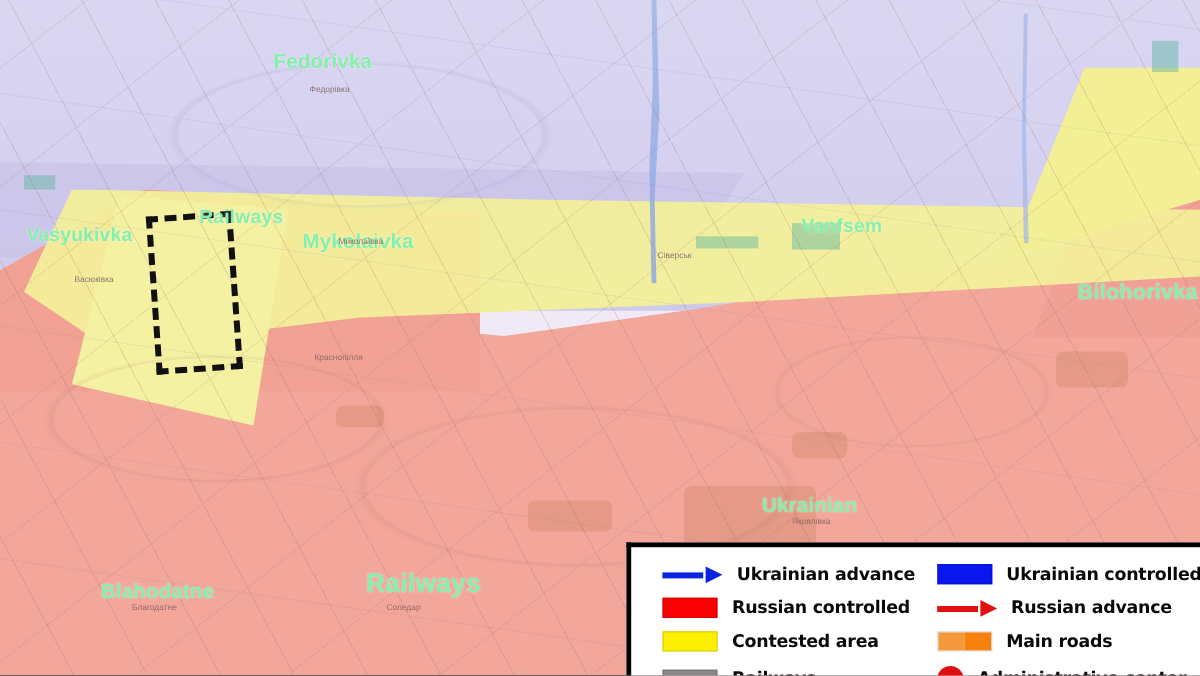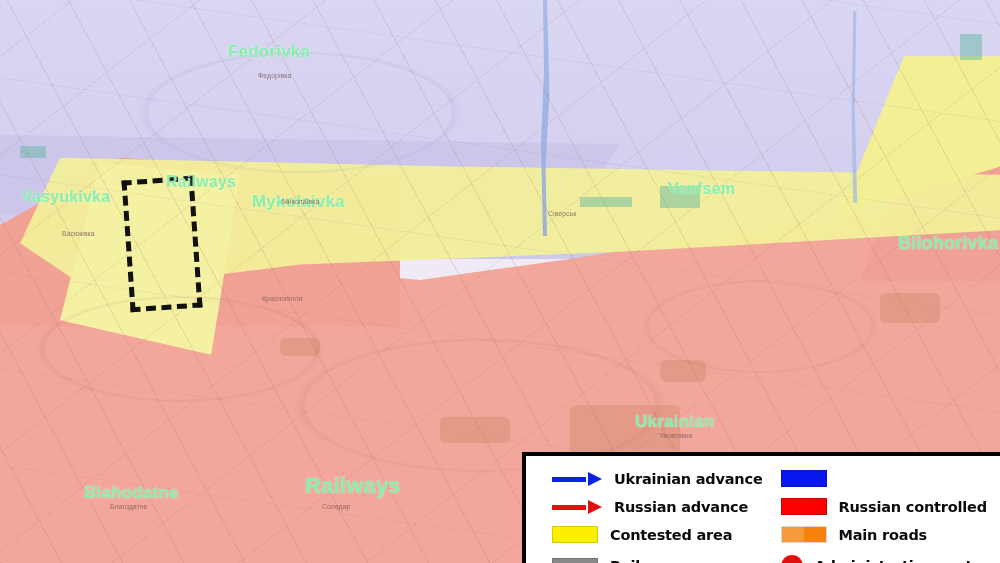--- a/index.html
+++ b/index.html
@@ -245,33 +245,34 @@
     <div class="legend-grid" id="legend-grid">
         <div class="leg-row">
           <div class="arrow">
             <div class="shaft" style="background: rgb(10, 35, 224);"></div>
             <div class="head" style="border-left: 14px solid rgb(10, 35, 224);"></div>
           </div>
           <span class="leg-label">Ukrainian advance</span>
         </div>
         <div class="leg-row">
           <div class="swatch" style="background: rgb(10, 22, 238);"></div>
+          <span class="leg-label">Ukrainian controlled</span>
+        </div>
+        <div class="leg-row">
+          <div class="swatch" style="background: rgb(251, 0, 0);"></div>
+          <span class="leg-label">Russian controlled</span>
         </div>
         <div class="leg-row">
           <div class="arrow">
             <div class="shaft" style="background: rgb(224, 16, 16);"></div>
             <div class="head" style="border-left: 14px solid rgb(224, 16, 16);"></div>
           </div>
           <span class="leg-label">Russian advance</span>
         </div>
         <div class="leg-row">
-          <div class="swatch" style="background: rgb(251, 0, 0);"></div>
-          <span class="leg-label">Russian controlled</span>
-        </div>
-        <div class="leg-row">
           <div class="swatch" style="background: rgb(252, 240, 0);"></div>
           <span class="leg-label">Contested area</span>
         </div>
         <div class="leg-row">
           <div class="swatch sw-split">
             <i style="width: 50%; background: rgb(245, 154, 60);"></i>
             <i style="width: 50%; background: rgb(246, 130, 13);"></i>
           </div>
           <span class="leg-label">Main roads</span>
         </div>

